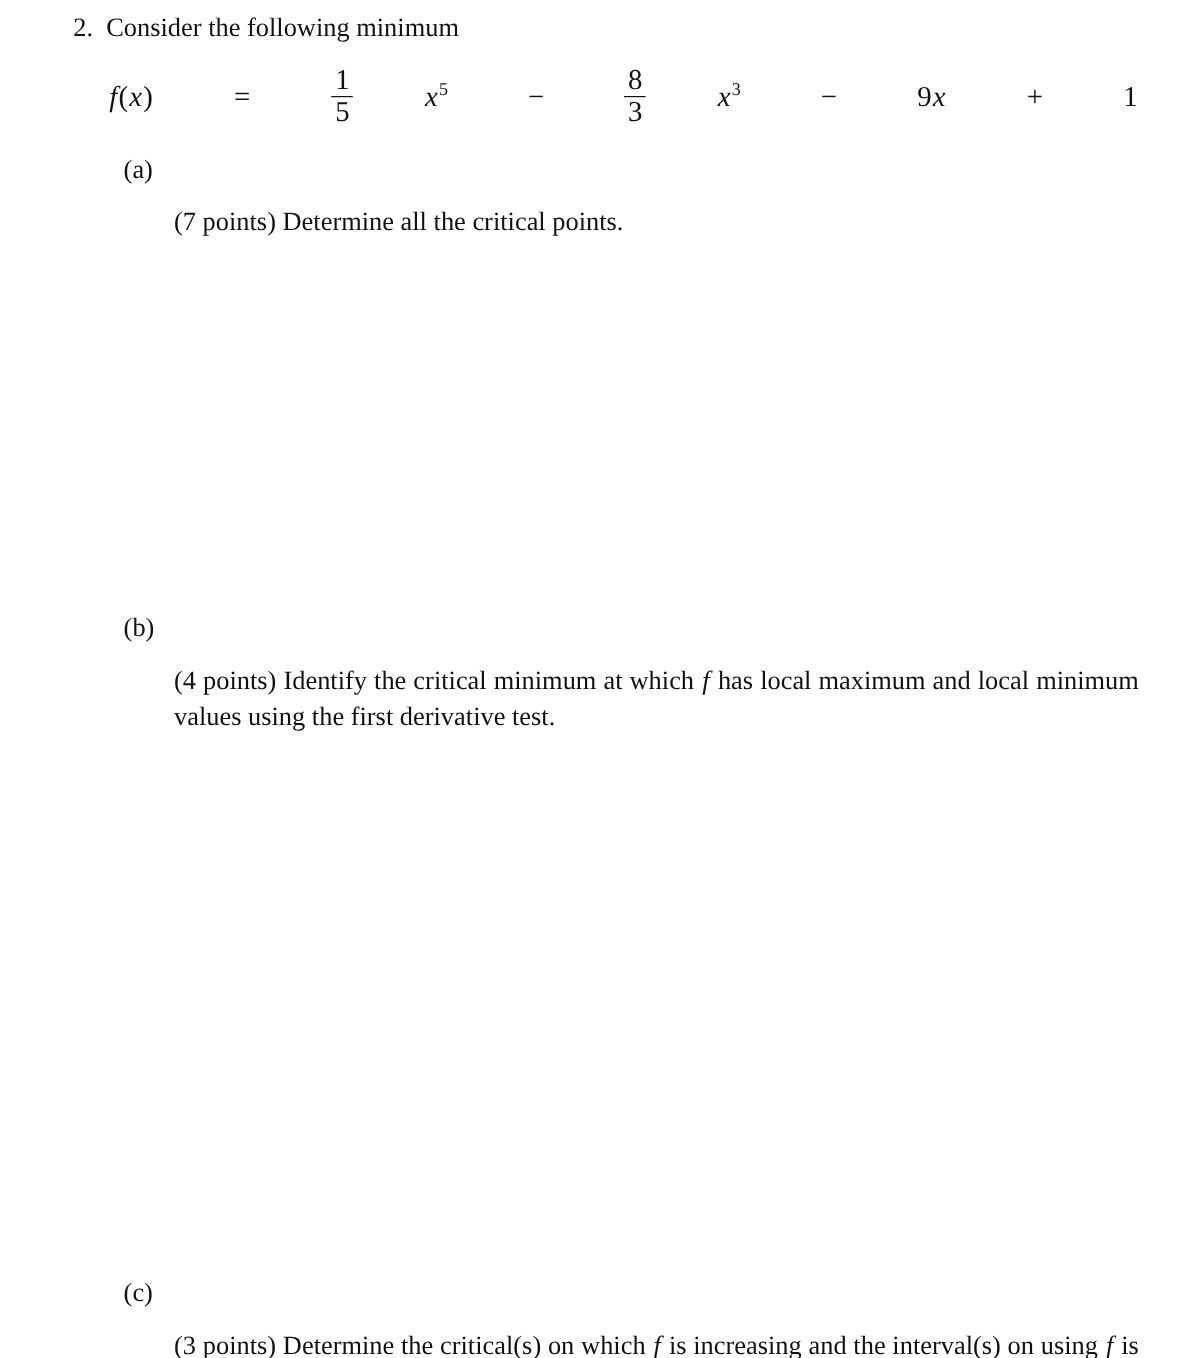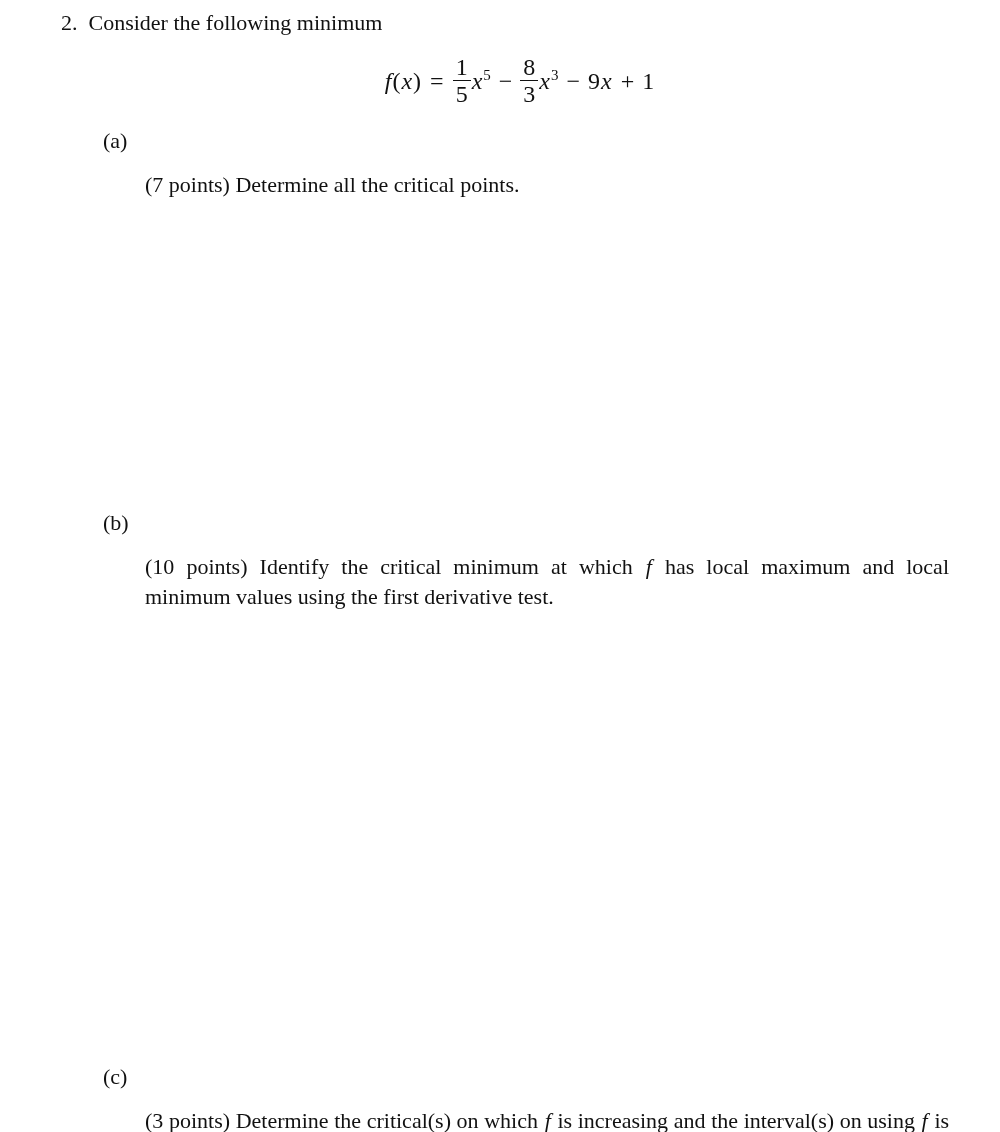--- a/index.html
+++ b/index.html
@@ -14,21 +14,21 @@
   
   .heading {
     position: absolute; left: 61px; top: 8px;
     font-size: 22px; line-height: 30px;
     display: flex; gap: 11px;
   }
 
   
   .equation {
     position: absolute; left: 90px; top: 54px; width: 858px;
-    display: flex; justify-content: center; align-items: center;
+    display: flex; justify-content: space-between; align-items: center;
     font-size: 24px;
   }
   .mrow { line-height: 26px; white-space: pre; }
   .meq  { margin: 0 9px; }
   .mbin { margin: 0 8px; }
   .frac { display: inline-flex; flex-direction: column; align-items: center; line-height: 26px; }
   .frac .num, .frac .den { padding: 0 3px; text-align: center; }
   .frac .den { border-top: 1.6px solid #111111; }
   sup.exp { font-size: 15px; line-height: 0; vertical-align: 9px; }
   i.mvar, i.f { font-style: italic; padding: 0 1px; }
@@ -77,21 +77,21 @@
   <span class="plabel">(a)</span>
   <span class="pbody">
     <span>(7 points)</span>
     <span>Determine all the critical points.</span>
   </span>
 </div>
 
 <div class="part part-b">
   <span class="plabel">(b)</span>
   <span class="pbody">
-    <span>(10 points)</span>
+    <span>(4 points)</span>
     <span>Identify the critical minimum at which</span>
     <i class="f">f</i>
     <span>has local maximum and local minimum values using the first derivative test.</span>
   </span>
 </div>
 
 <div class="part part-c">
   <span class="plabel">(c)</span>
   <span class="pbody">
     <span>(3 points)</span>

